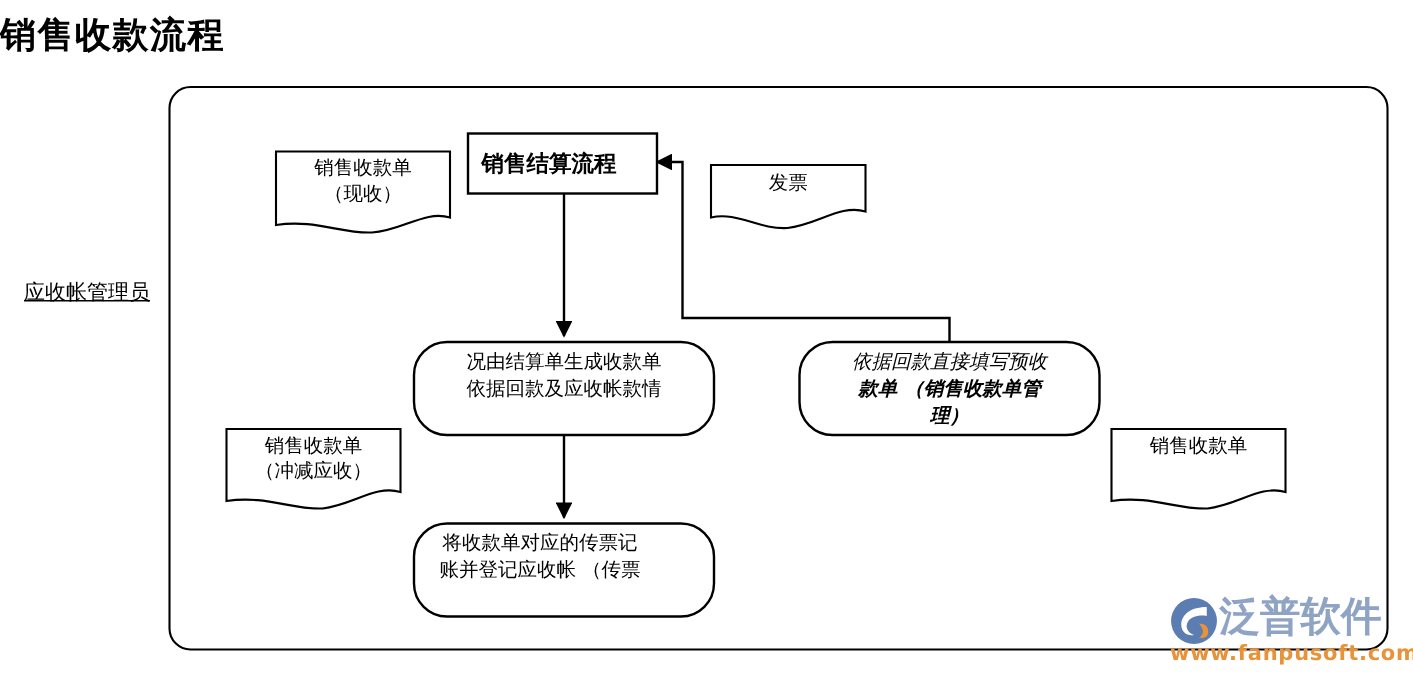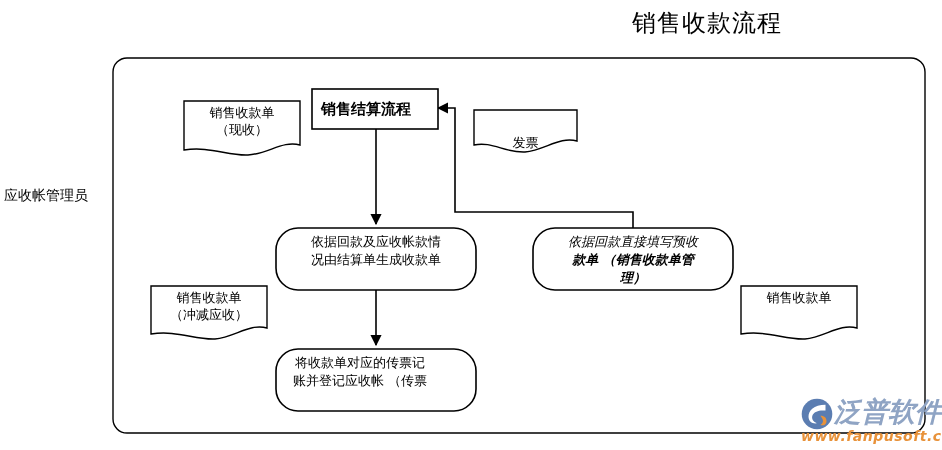--- a/index.html
+++ b/index.html
@@ -15,35 +15,36 @@
     font-family: "DejaVu Sans", "Liberation Sans", sans-serif;
     color: #000000;
   }
 
   
   #chart-title {
     position: absolute;
     top: 8px;
     left: 0;
     width: 782px;
-    text-align: right;
+    text-align: left;
     font-size: 24px;
-    font-weight: normal;
+    font-weight: bold;
     letter-spacing: 1px;
     line-height: 30px;
   }
 
   
   #lane-label {
     position: absolute;
-    left: 4px;
+    left: 16px;
     top: 186px;
     font-size: 14px;
     line-height: 18px;
     white-space: nowrap;
+    text-decoration: underline;
   }
 
   
   #flow-svg {
     position: absolute;
     left: 0;
     top: 0;
     width: 942px;
     height: 450px;
   }
@@ -66,25 +67,24 @@
   }
   .proc-text {
     font-size: 15px;
     font-weight: bold;
     line-height: 20px;
   }
 
   
   #logo {
     position: absolute;
-    left: 800px;
+    left: 779px;
     top: 395px;
     width: 136px;
     height: 52px;
-    font-style: italic;
   }
   #logo-mark {
     position: absolute;
     left: 0;
     top: 2px;
     width: 34px;
     height: 34px;
   }
   #logo-word {
     position: absolute;
@@ -170,25 +170,25 @@
 
 </svg>
 
 <div class="node-text" style="left:184px; top:104px; width:116px;">
   <div>销售收款单</div>
   <div>（现收）</div>
 </div>
 
 <div class="node-text proc-text" style="left:312px; top:99px; width:108px;text-align:center;">销售结算流程</div>
 
-<div class="node-text" style="left:474px; top:114px; width:103px;margin-top:20px;">发票</div>
+<div class="node-text" style="left:474px; top:114px; width:103px;">发票</div>
 
 <div class="node-text small" style="left:278px; top:233px; width:196px;">
+  <div>况由结算单生成收款单</div>
   <div>依据回款及应收帐款情</div>
-  <div>况由结算单生成收款单</div>
 </div>
 
 <div class="node-text small" style="left:535px; top:233px; width:196px;font-style:italic;">
   <div>依据回款直接填写预收</div>
   <div class="bold-line">款单 （销售收款单管</div>
   <div class="bold-line">理）</div>
 </div>
 
 <div class="node-text small" style="left:262px; top:354px; width:196px;">
   <div>将收款单对应的传票记</div>

